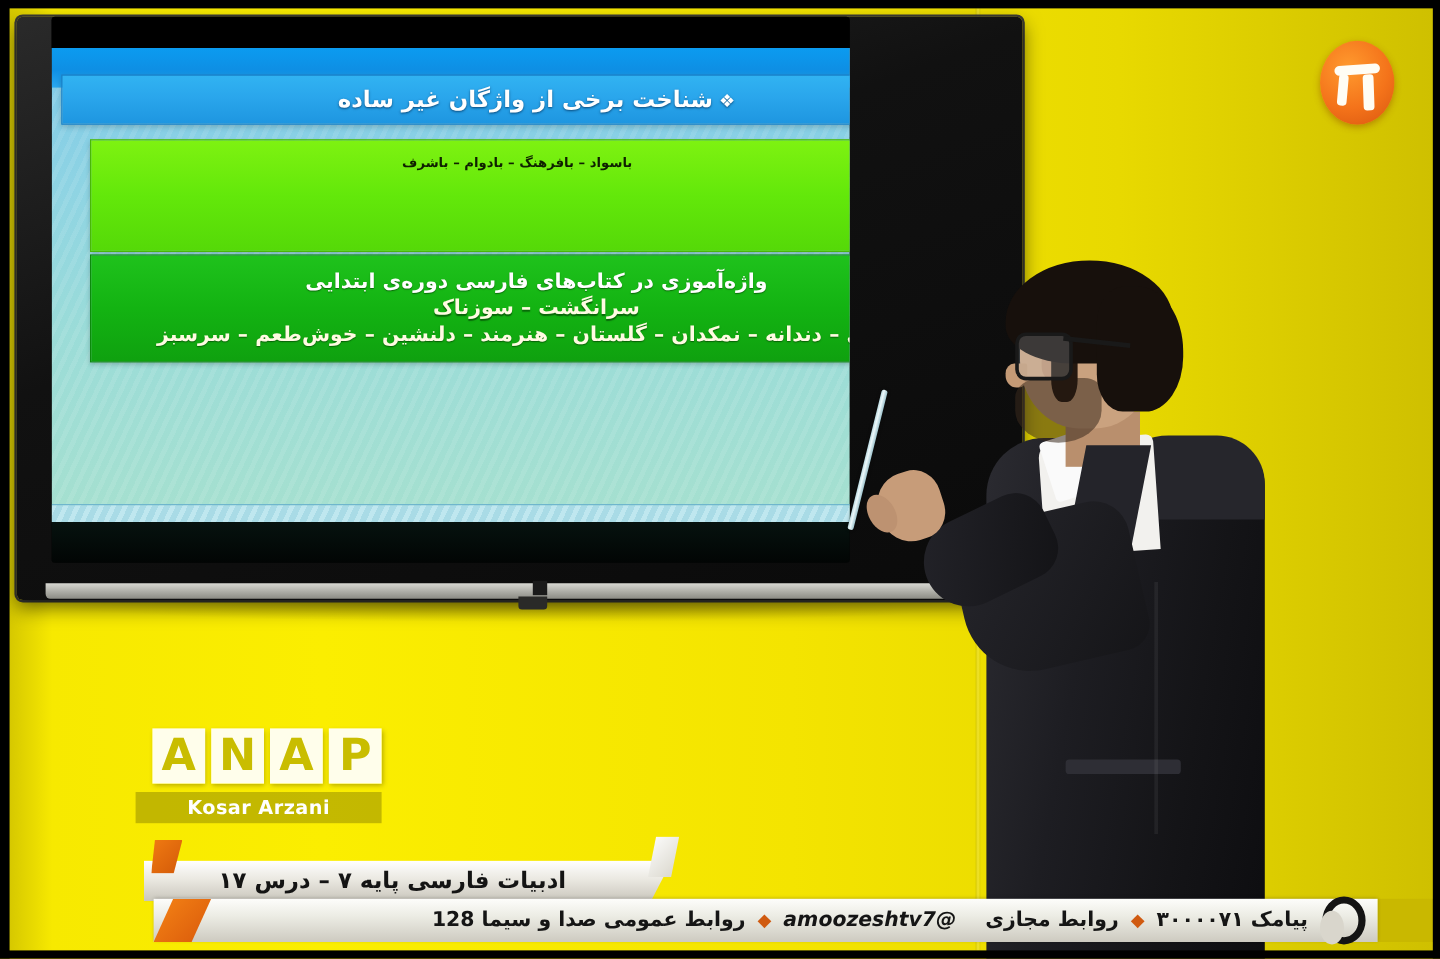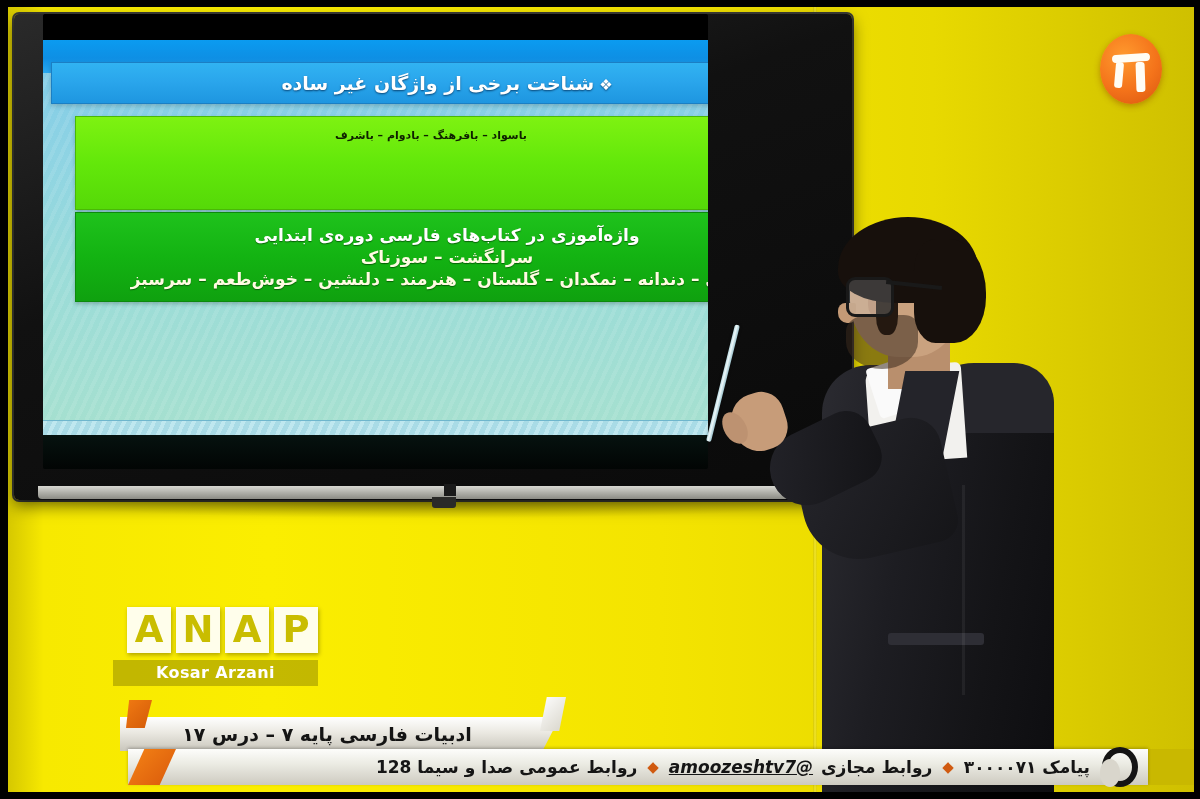--- a/index.html
+++ b/index.html
@@ -475,21 +475,21 @@
     <span class="txt">ادبیات فارسی پایه ۷ – درس ۱۷</span>
   </div>
   <div id="banner-mark2"></div>
   <div id="banner-mark"></div>
 
   <div id="ticker-end"></div>
   <div id="ticker">
     <span class="seg">پیامک   ۳۰۰۰۰۷۱</span>
     <span class="sep">◆</span>
     <span class="seg">روابط مجازی</span>
-    <span class="seg latin" style="margin-right:8px;text-decoration:underline;">@amoozeshtv7</span>
+    <span class="seg latin" style="margin-right:24px;">@amoozeshtv7</span>
     <span class="sep">◆</span>
     <span class="seg">روابط عمومی صدا و سیما   128</span>
   </div>
   <div id="ticker-wedge"></div>
   <div id="ticker-logo">
     <div class="ring">
       <div class="crescent"></div>
     </div>
   </div>
 

